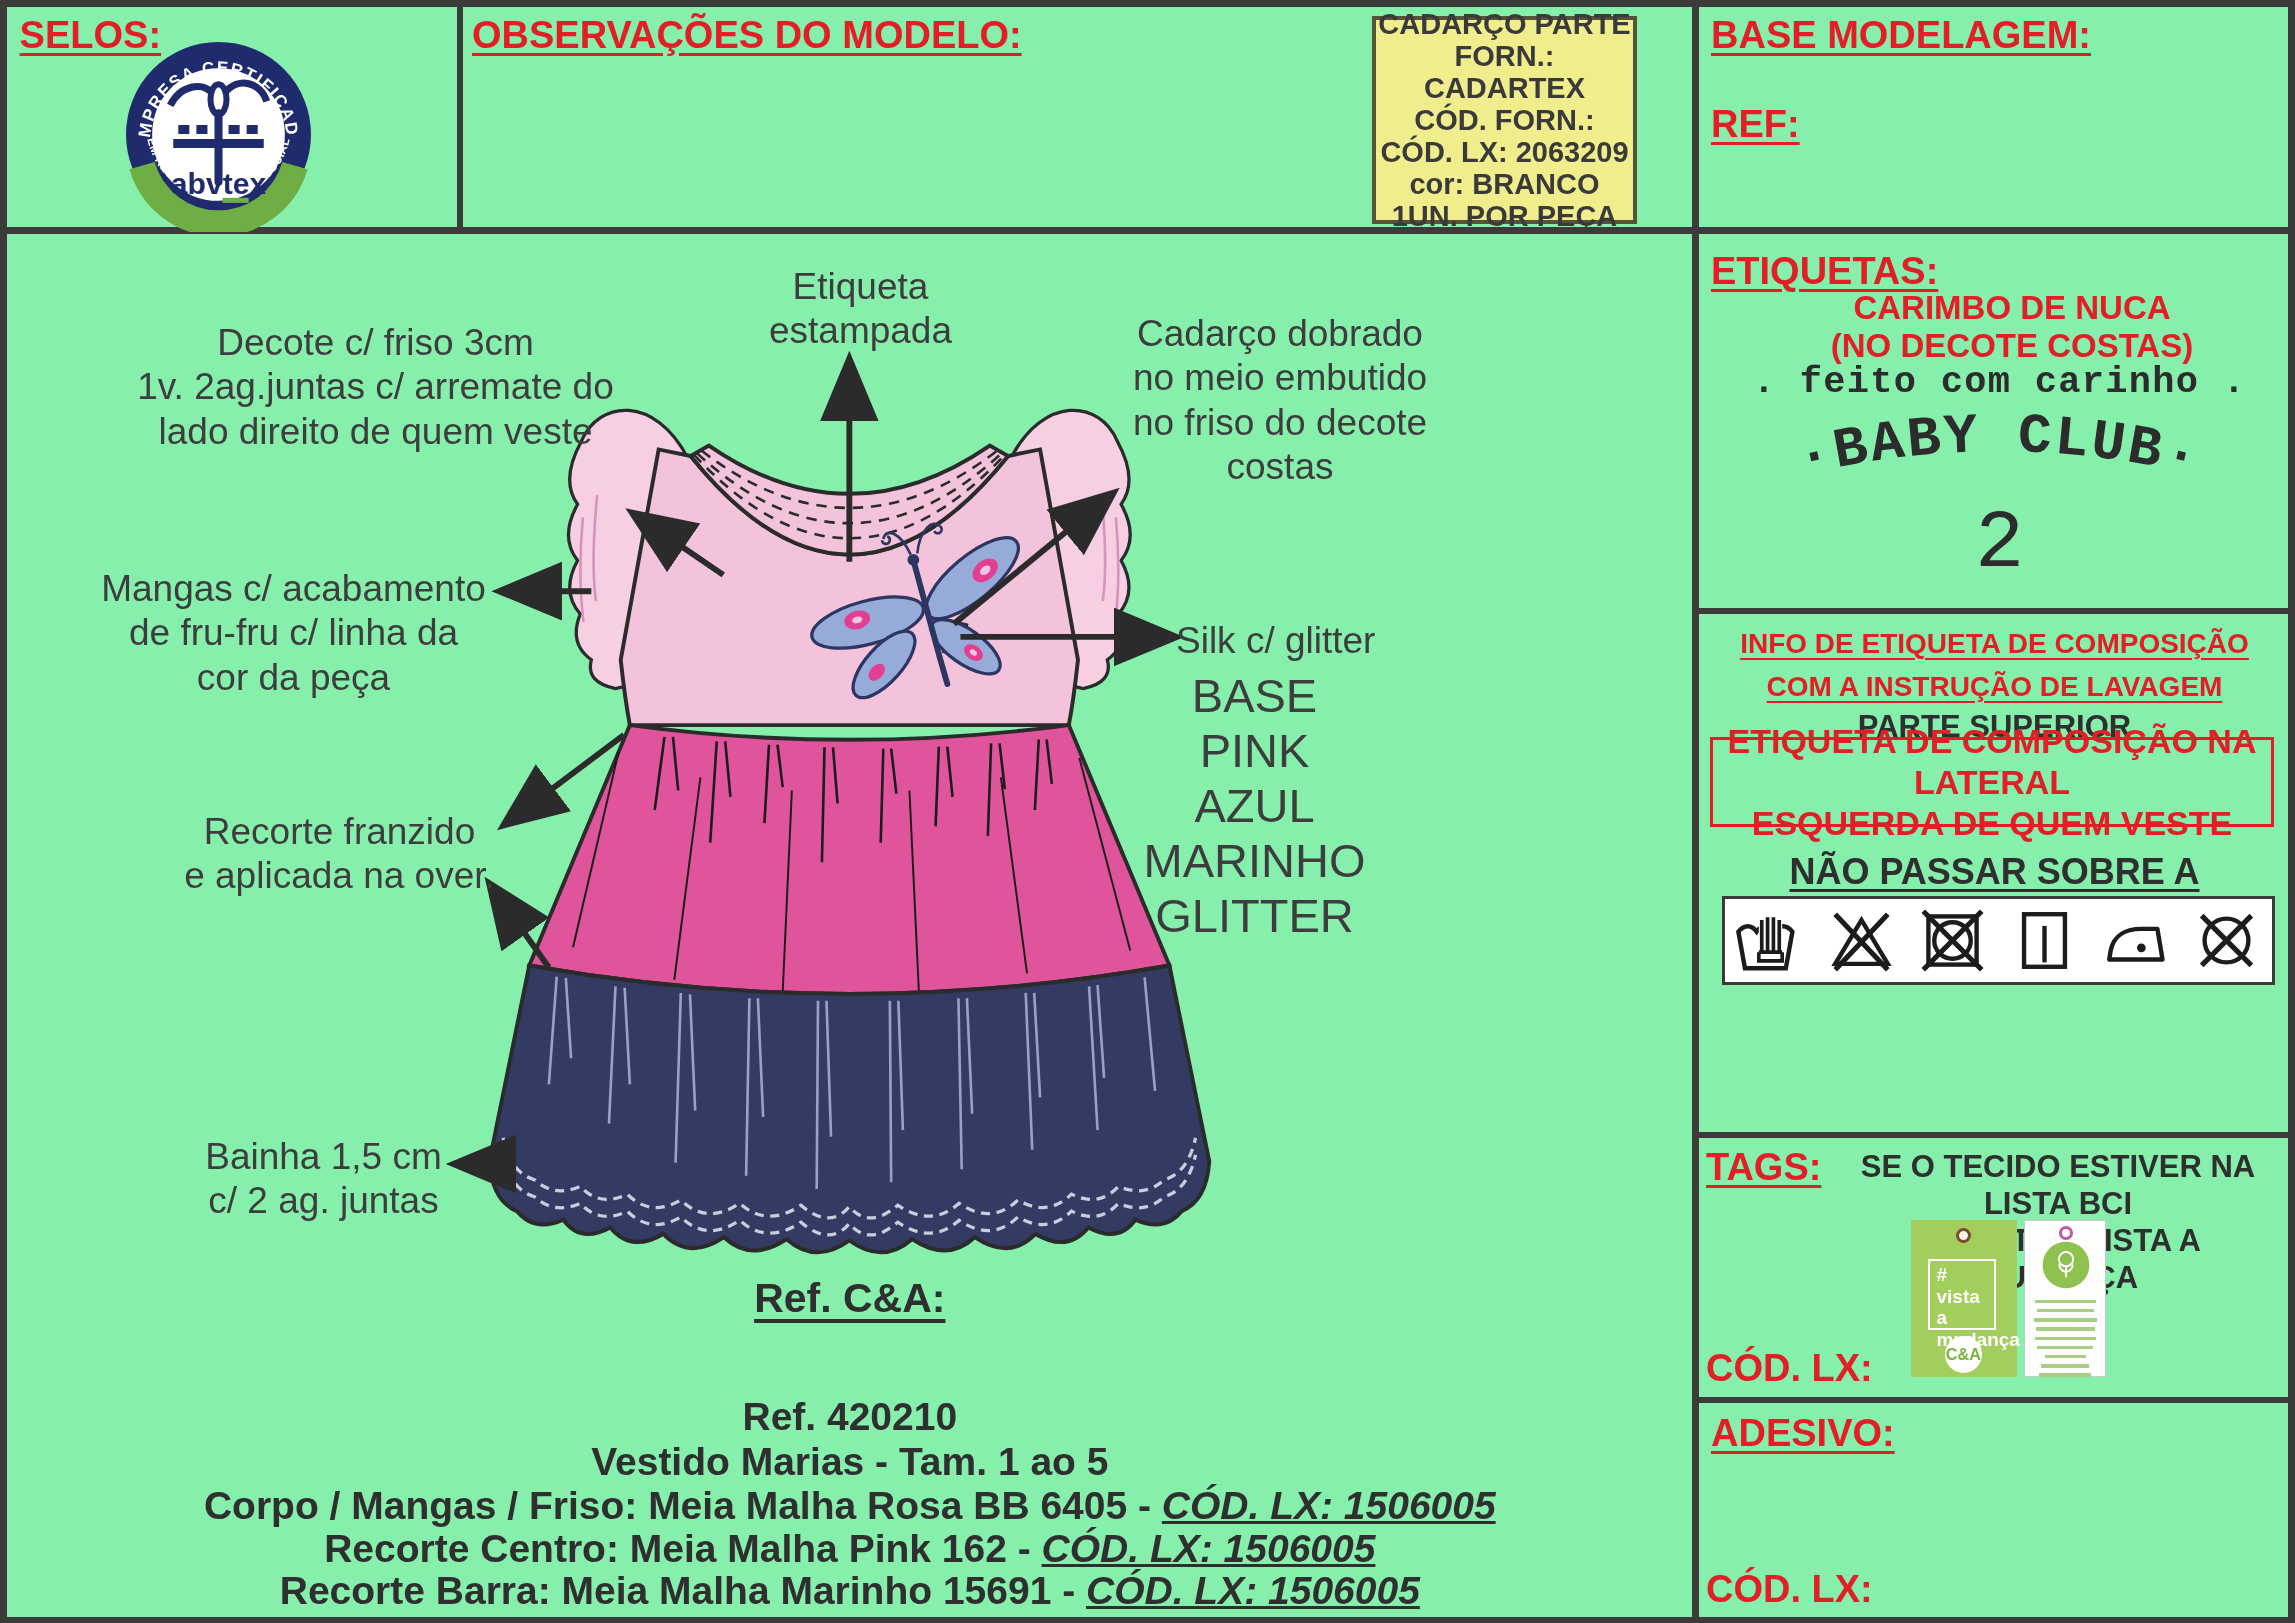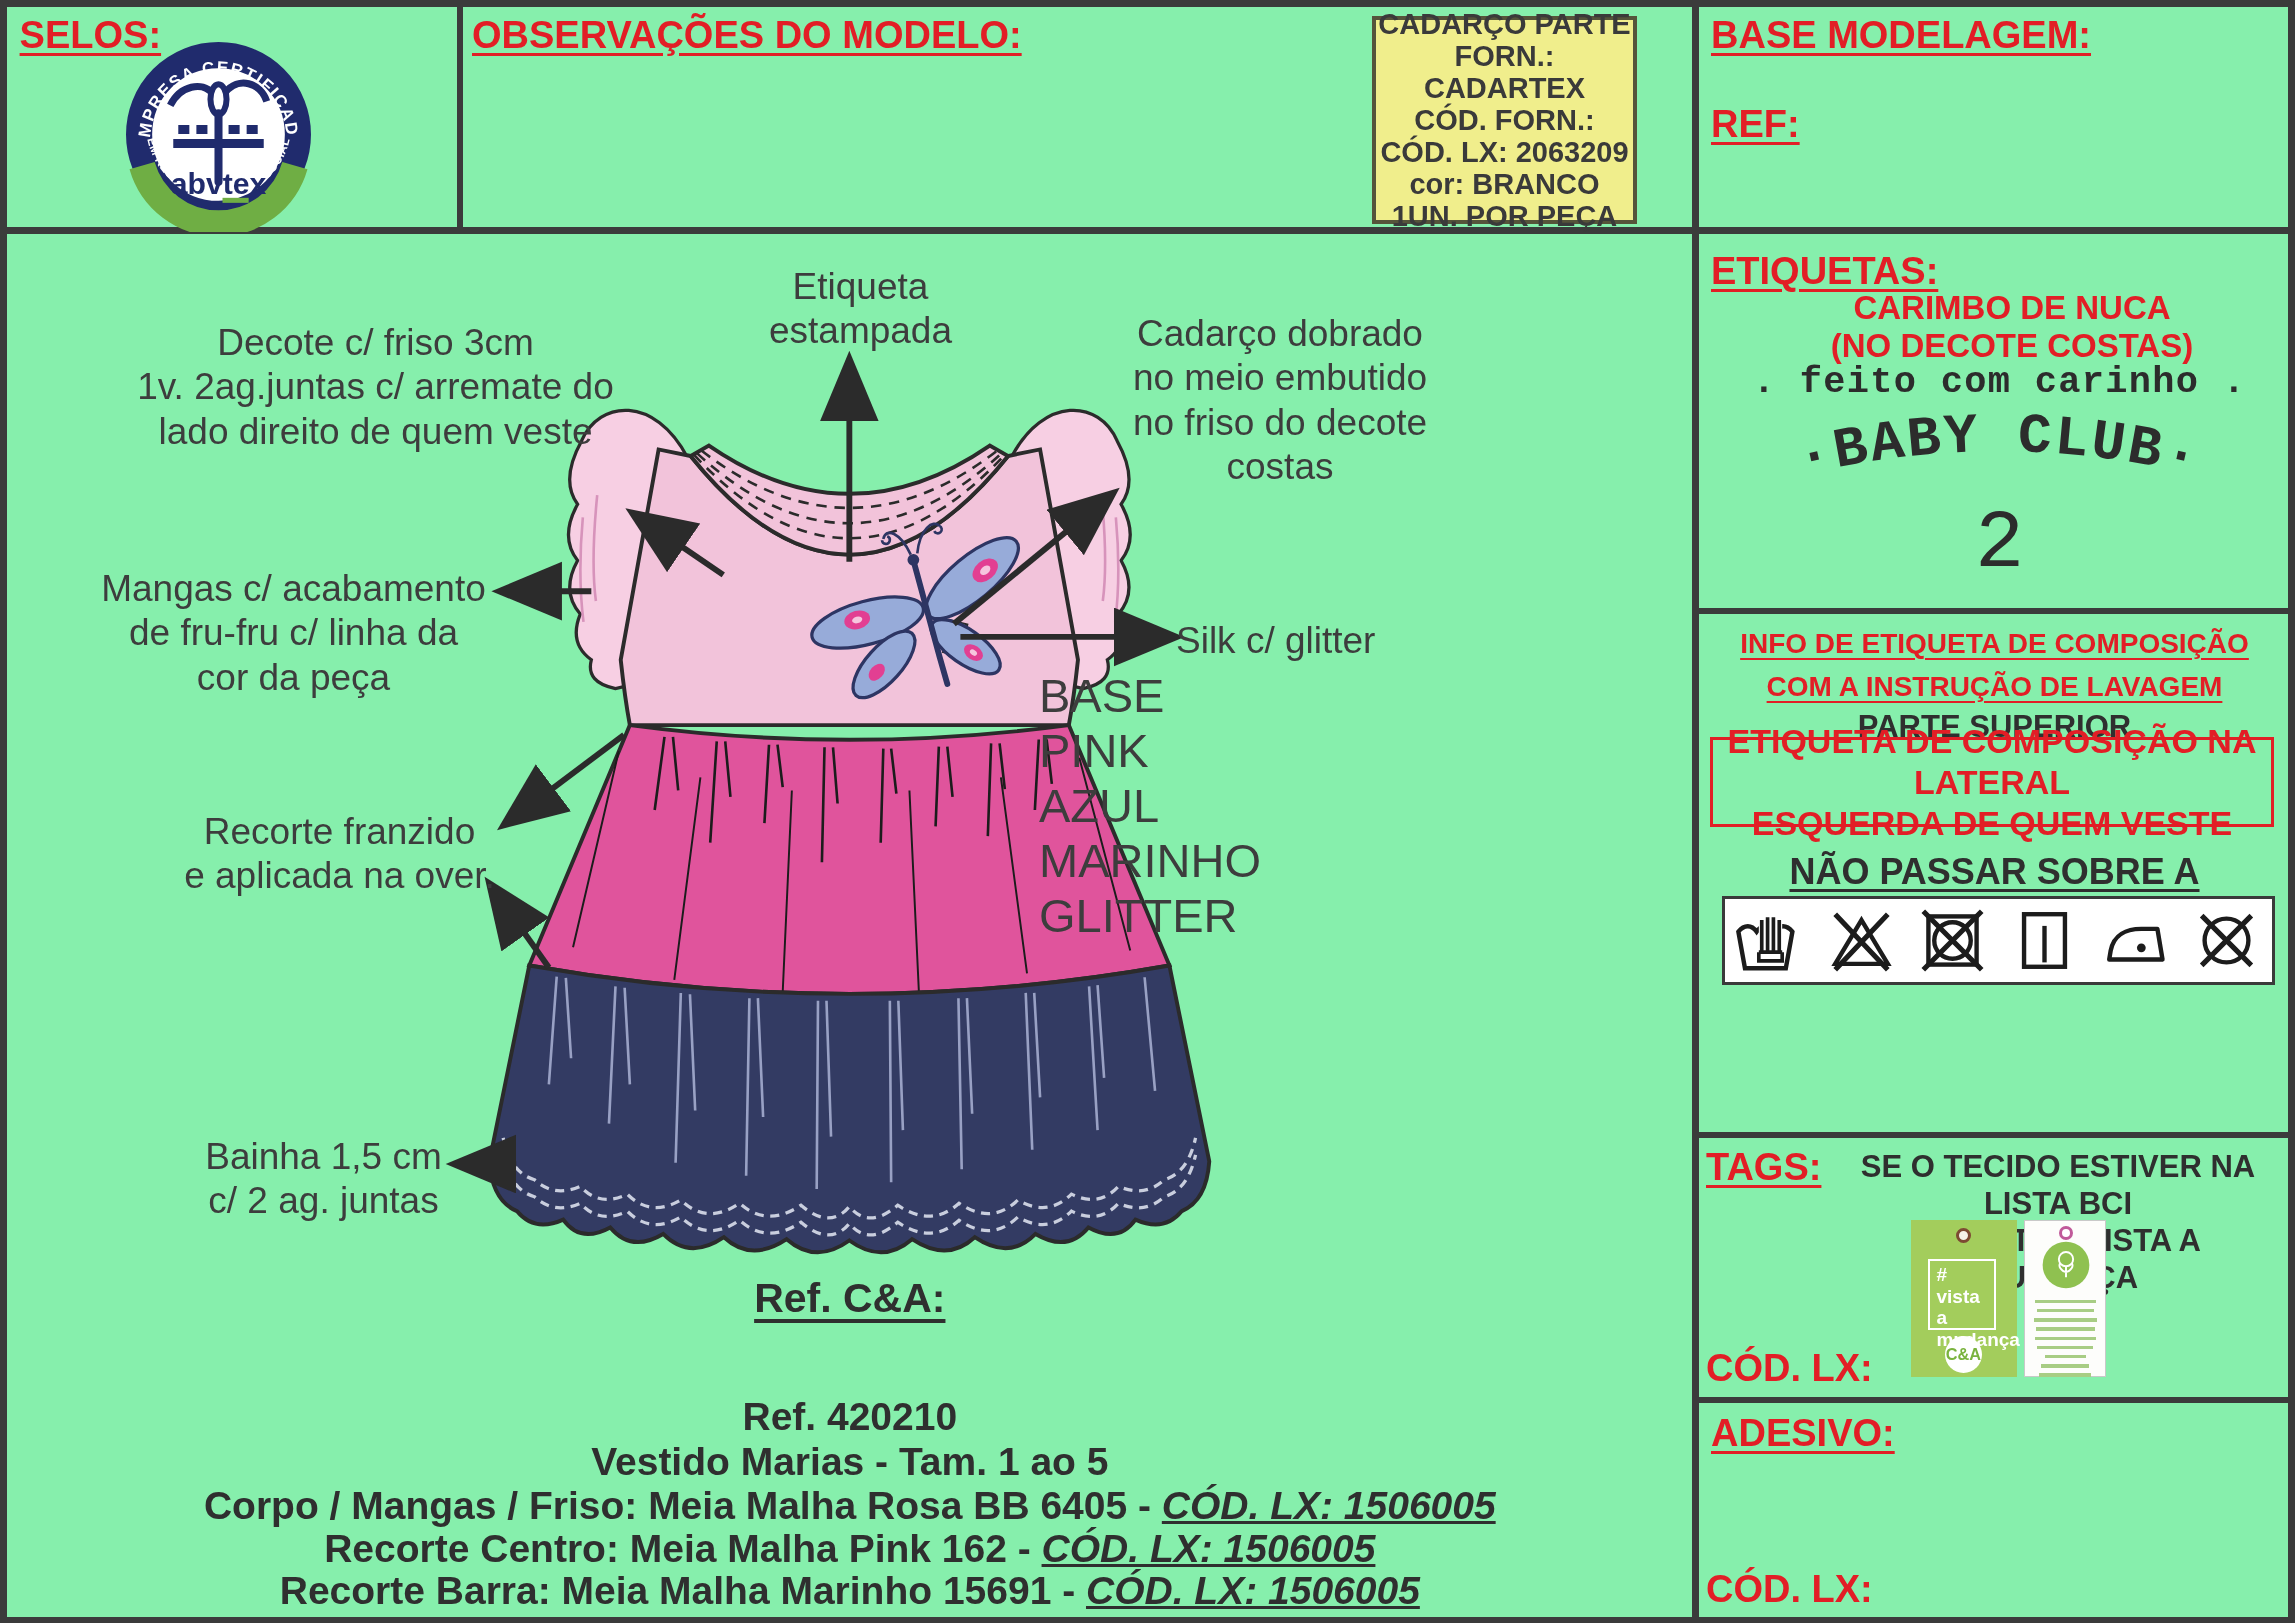--- a/index.html
+++ b/index.html
@@ -183,21 +183,21 @@
     <div>no meio embutido</div>
     <div>no friso do decote</div>
     <div>costas</div>
   </div>
   <div class="abs ann" style="left:78px;top:567px;width:431px;">
     <div>Mangas c/ acabamento</div>
     <div>de fru-fru c/ linha da</div>
     <div>cor da peça</div>
   </div>
   <div class="abs ann" style="left:1176px;top:619px;width:327px;text-align:left;">Silk c/ glitter</div>
-  <div class="abs" style="left:1039px;top:668px;width:431px;text-align:left;font-size:47px;line-height:55px;color:#3d3d3d;">
+  <div class="abs" style="left:1039px;top:668px;width:431px;text-align:center;font-size:47px;line-height:55px;color:#3d3d3d;">
     <div>BASE</div>
     <div>PINK</div>
     <div>AZUL</div>
     <div>MARINHO</div>
     <div>GLITTER</div>
   </div>
   <div class="abs ann" style="left:124px;top:810px;width:431px;">
     <div>Recorte franzido</div>
     <div>e aplicada na over.</div>
   </div>

